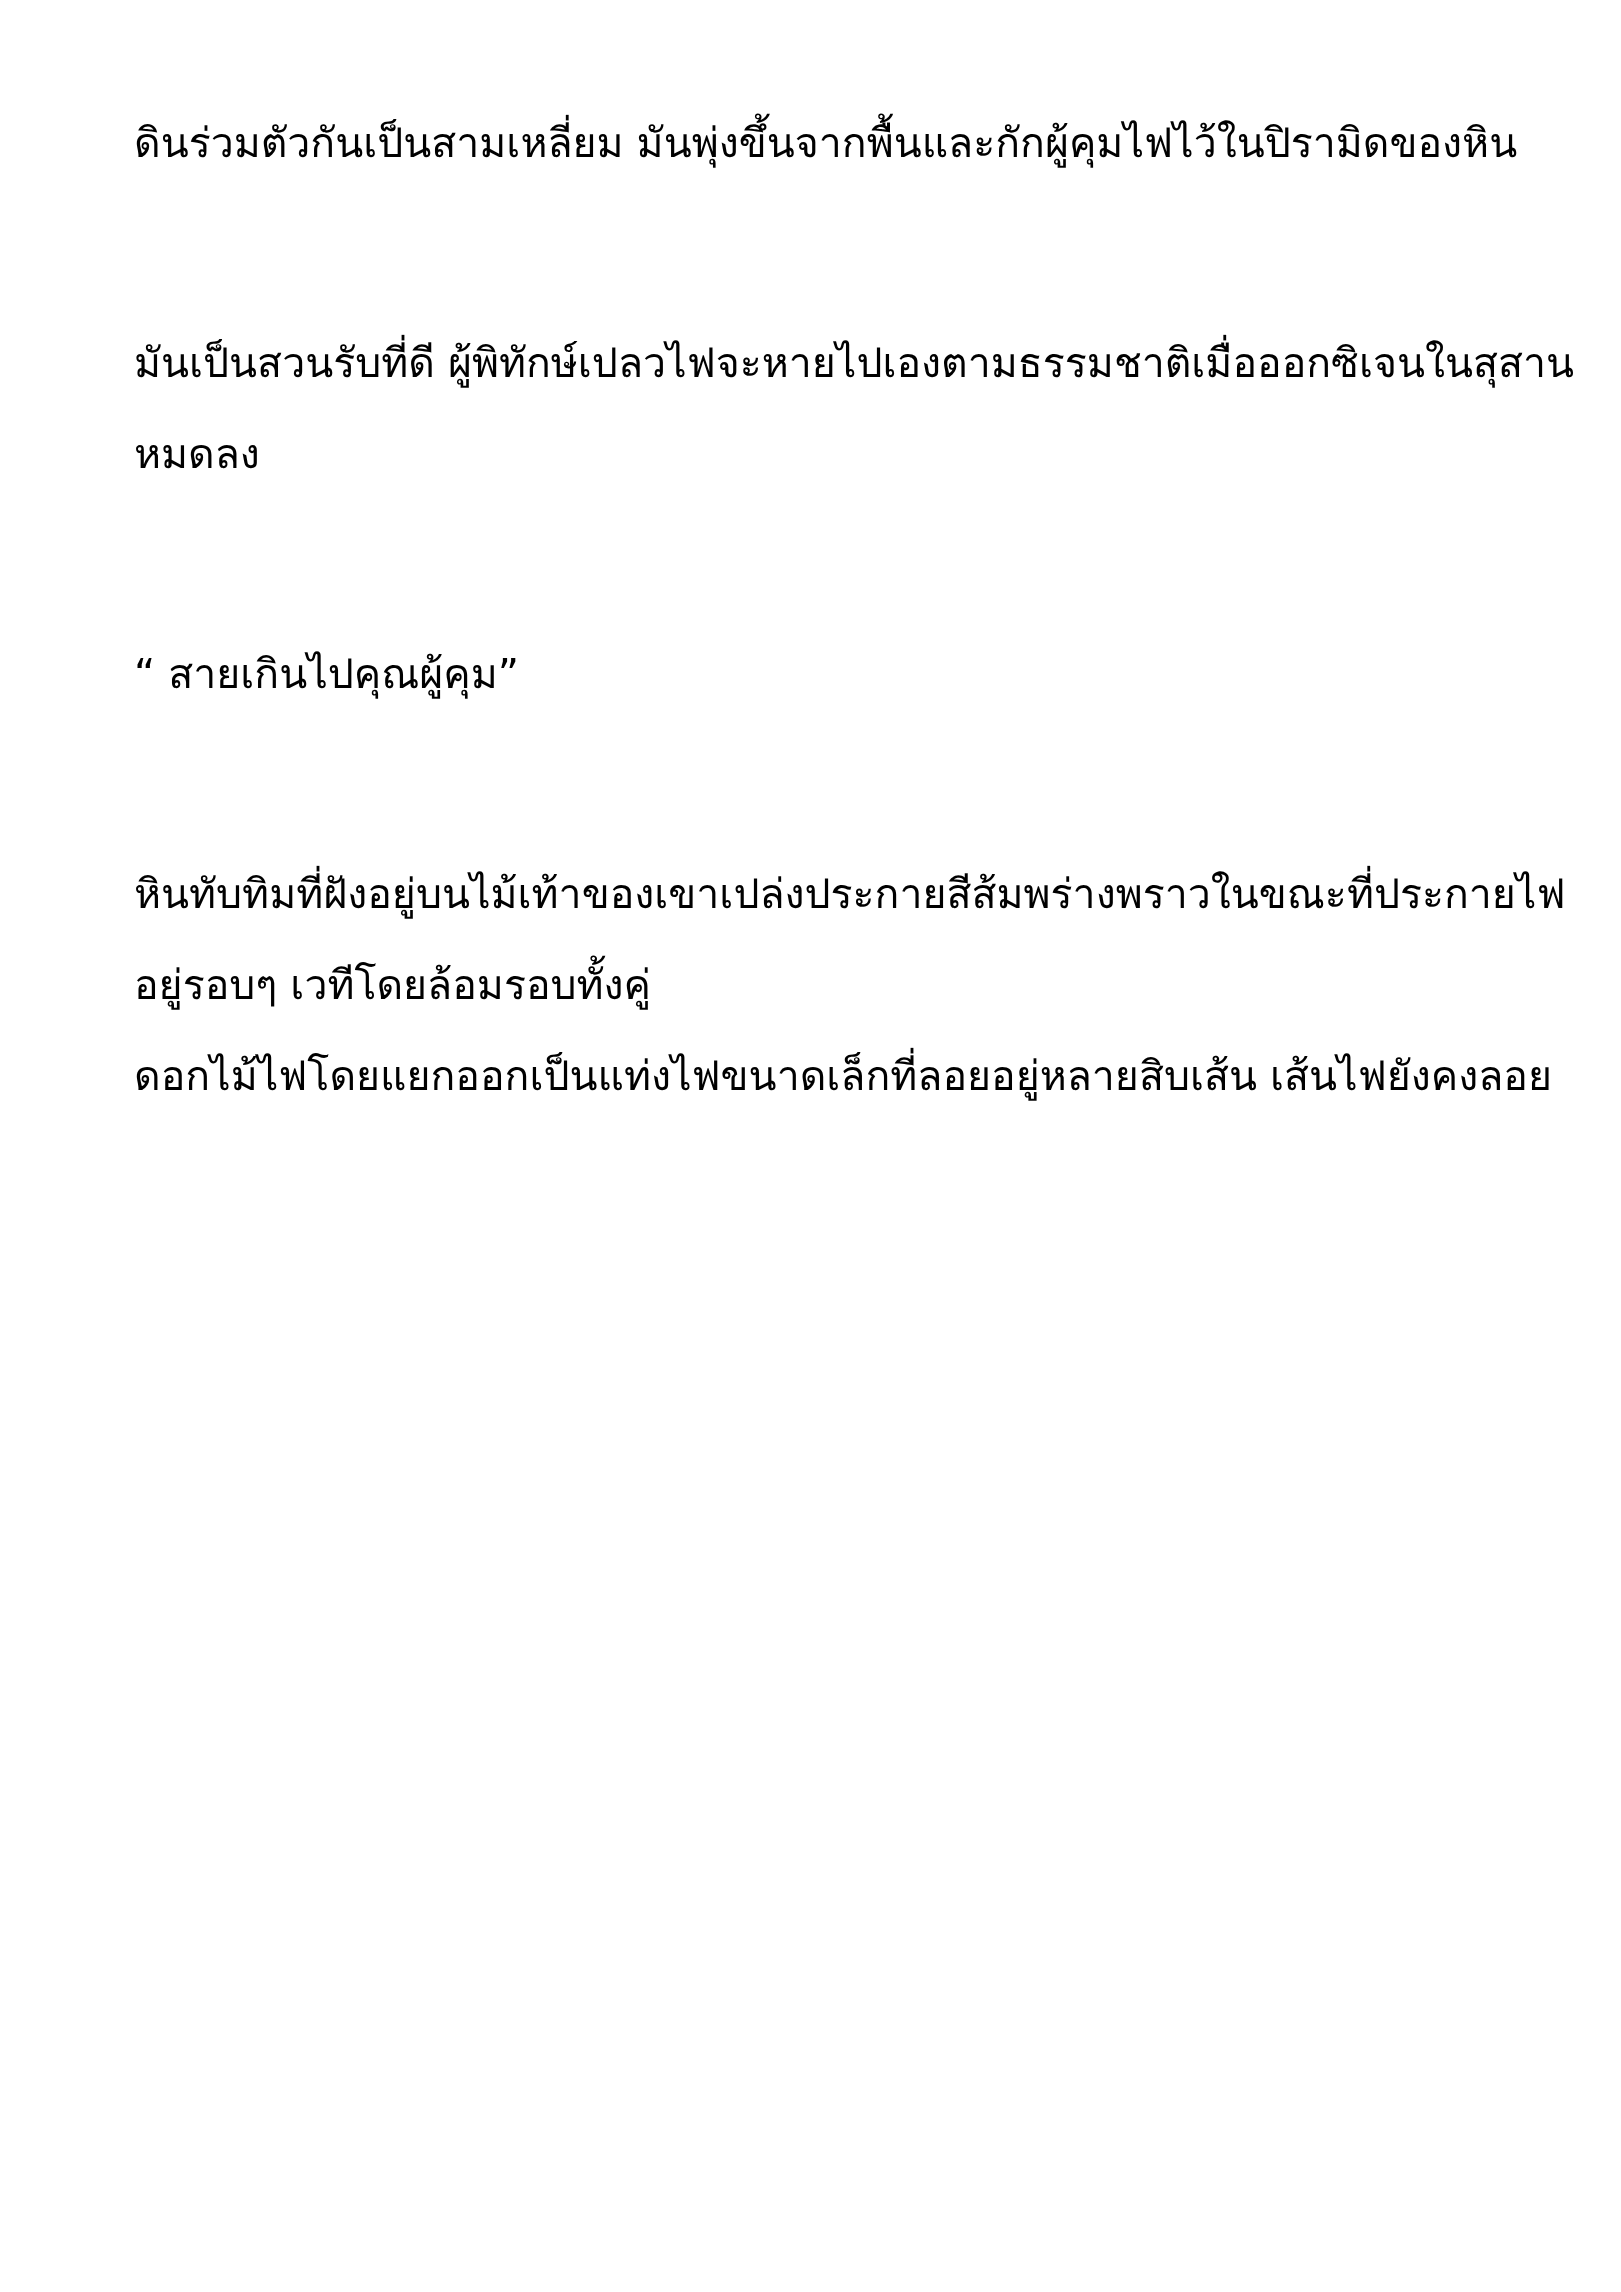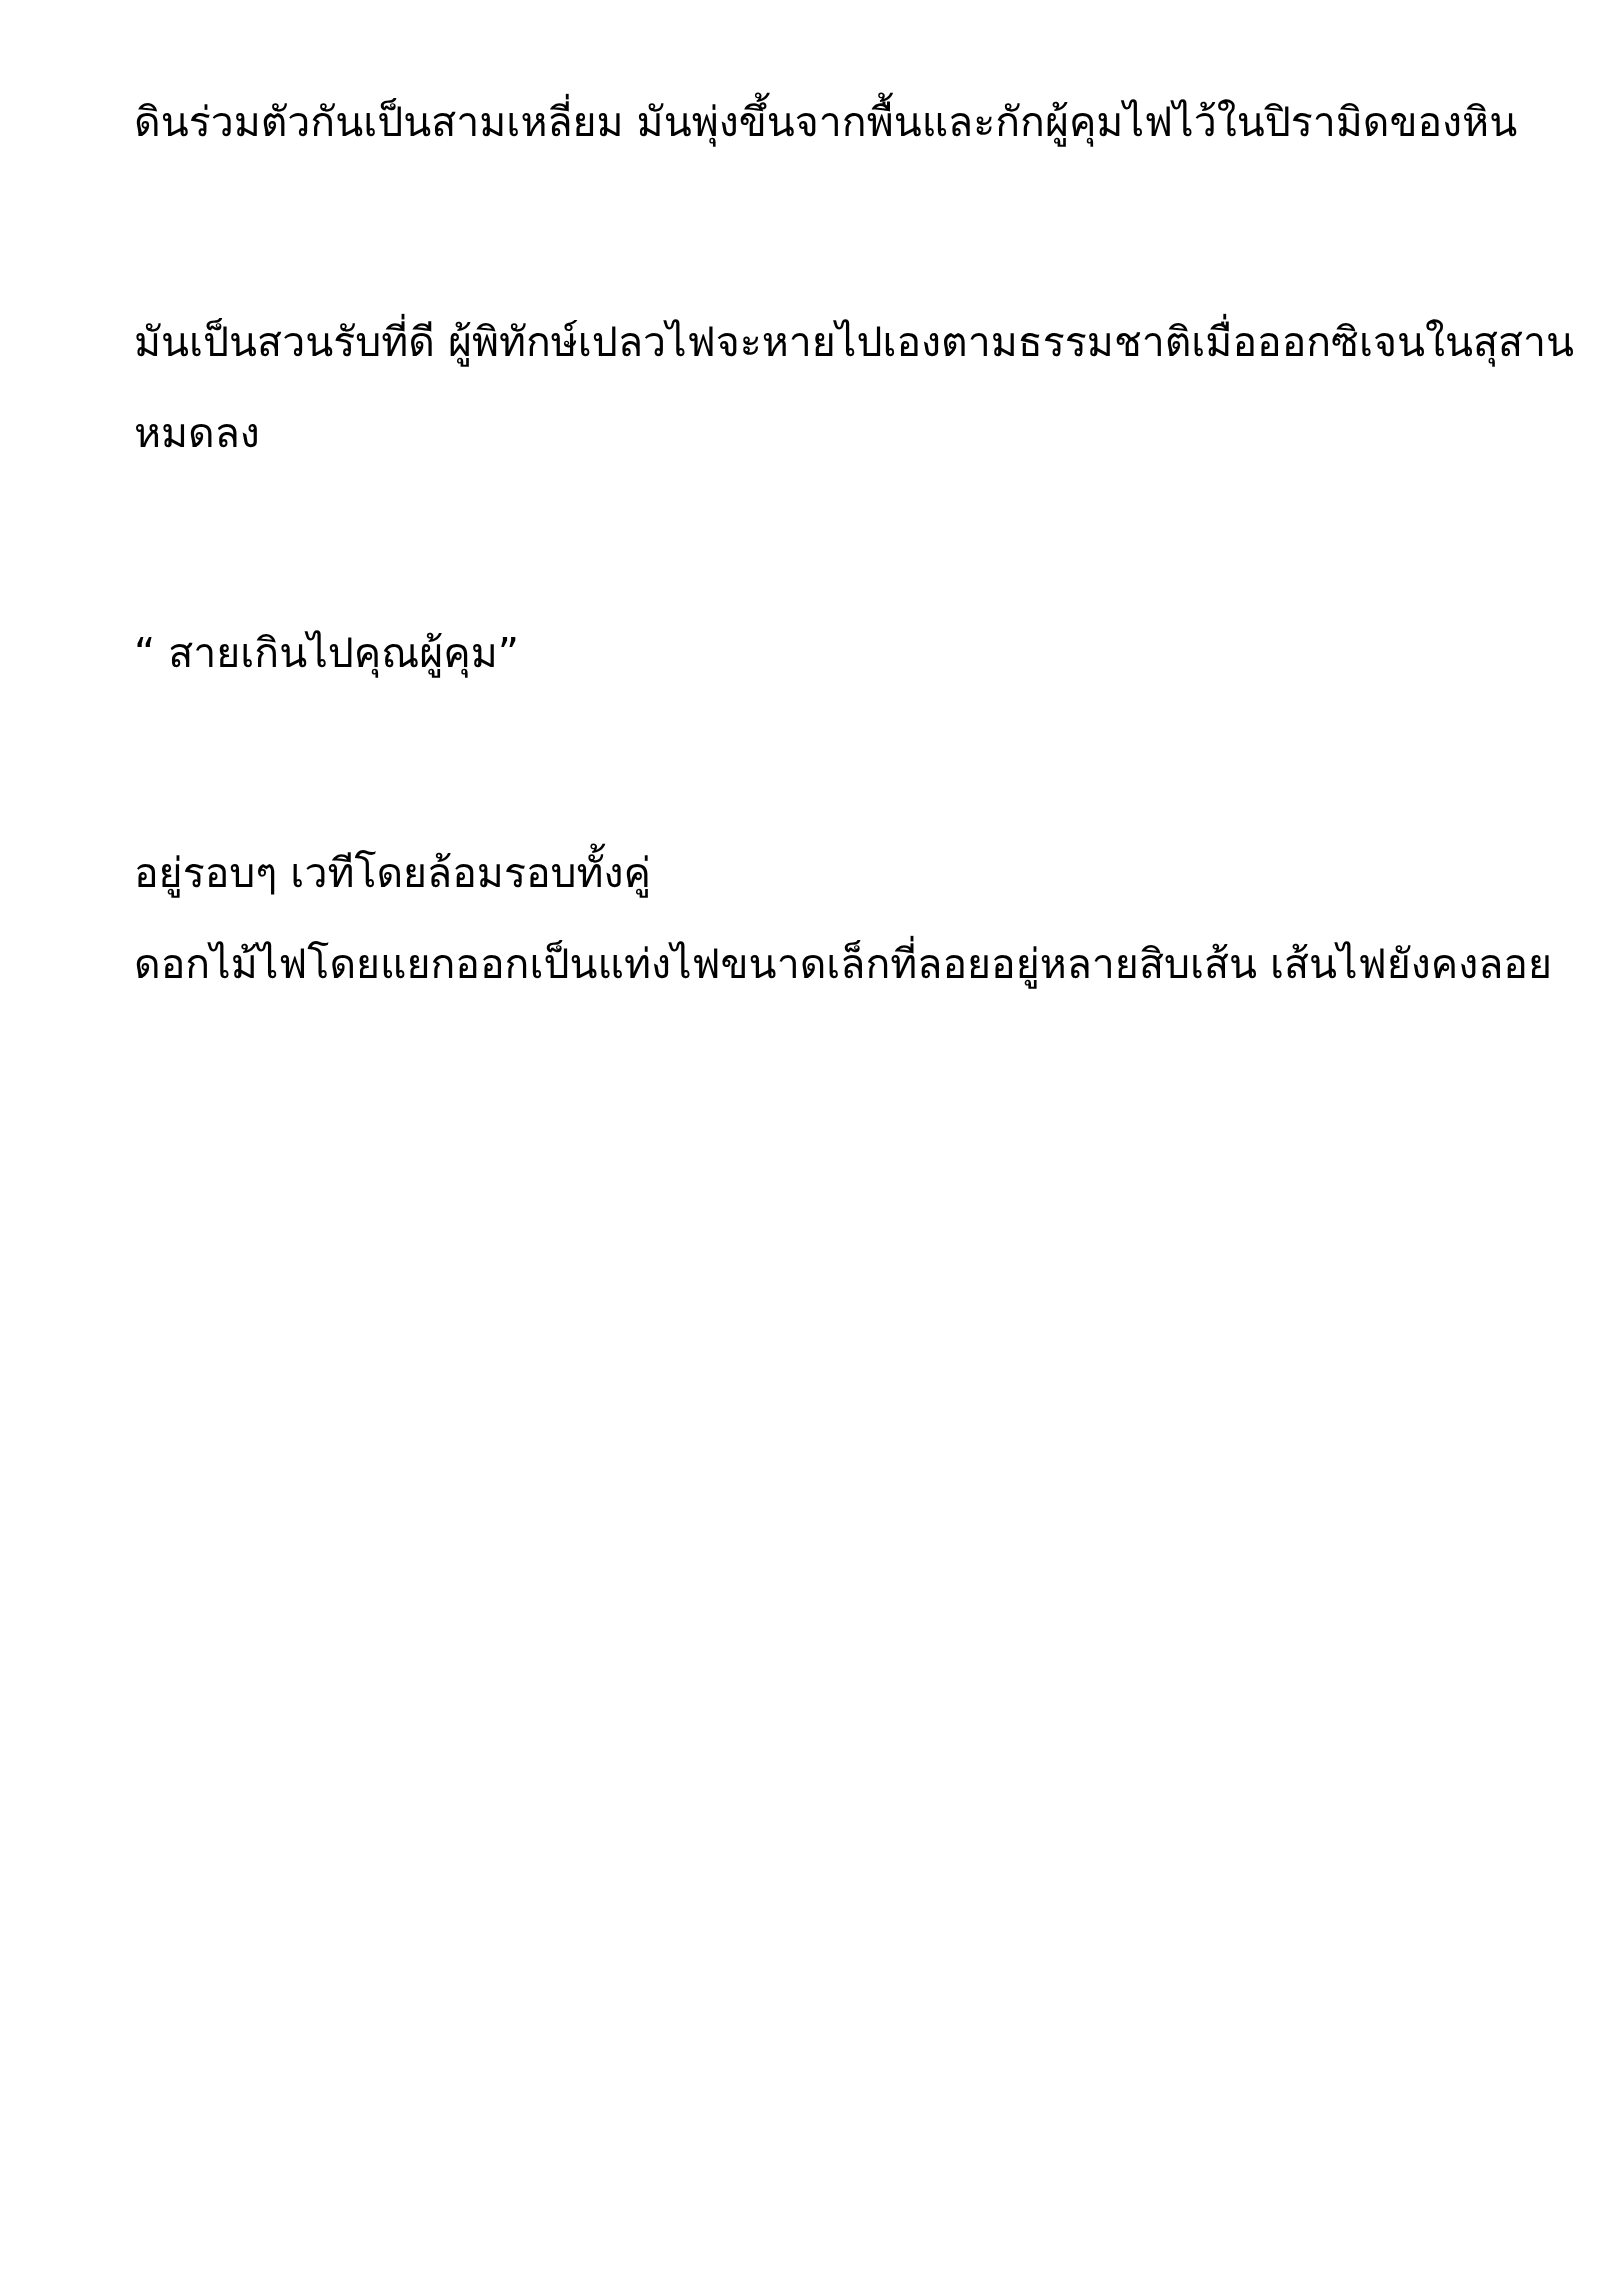--- a/index.html
+++ b/index.html
@@ -16,21 +16,21 @@
     overflow: hidden;
   }
   .page {
     width: 1621px;
     height: 2293px;
     background: #ffffff;
     box-sizing: border-box;
   }
   .content {
     box-sizing: border-box;
-    padding: 77px 186px 0 134px;
+    padding: 98px 186px 0 134px;
   }
   .para {
     margin: 0 0 129px 0;
     padding: 0;
     font-size: 41px;
     line-height: 91px;
     font-weight: 400;
     letter-spacing: 0;
   }
   .line {
@@ -56,20 +56,21 @@
       <span class="line">หมดลง</span>
     </p>
 
 
     <p class="para quote-line">
       <span class="line">“ สายเกินไปคุณผู้คุม”</span>
     </p>
 
 
     <p class="para">
+      <span class="line">หินทับทิมที่ฝังอยู่บนไม้เท้าของเขาเปล่งประกายสีส้มพร่างพราวในขณะที่ประกายไฟ</span>
       <span class="line">อยู่รอบๆ เวทีโดยล้อมรอบทั้งคู่</span>
       <span class="line">ดอกไม้ไฟโดยแยกออกเป็นแท่งไฟขนาดเล็กที่ลอยอยู่หลายสิบเส้น เส้นไฟยังคงลอย</span>
     </p>
 
 
   </div>
 </div>
 
 
 </body></html>

